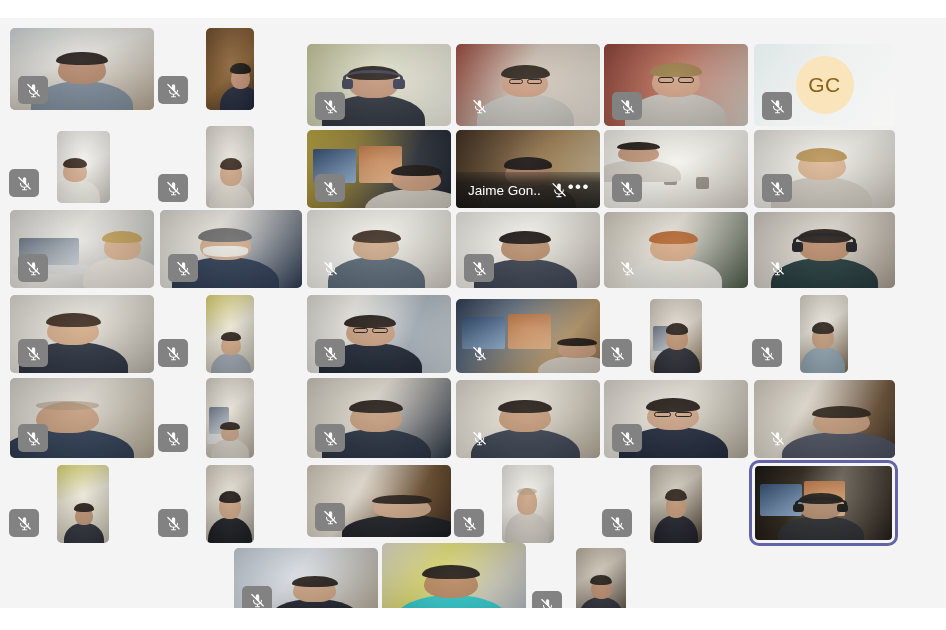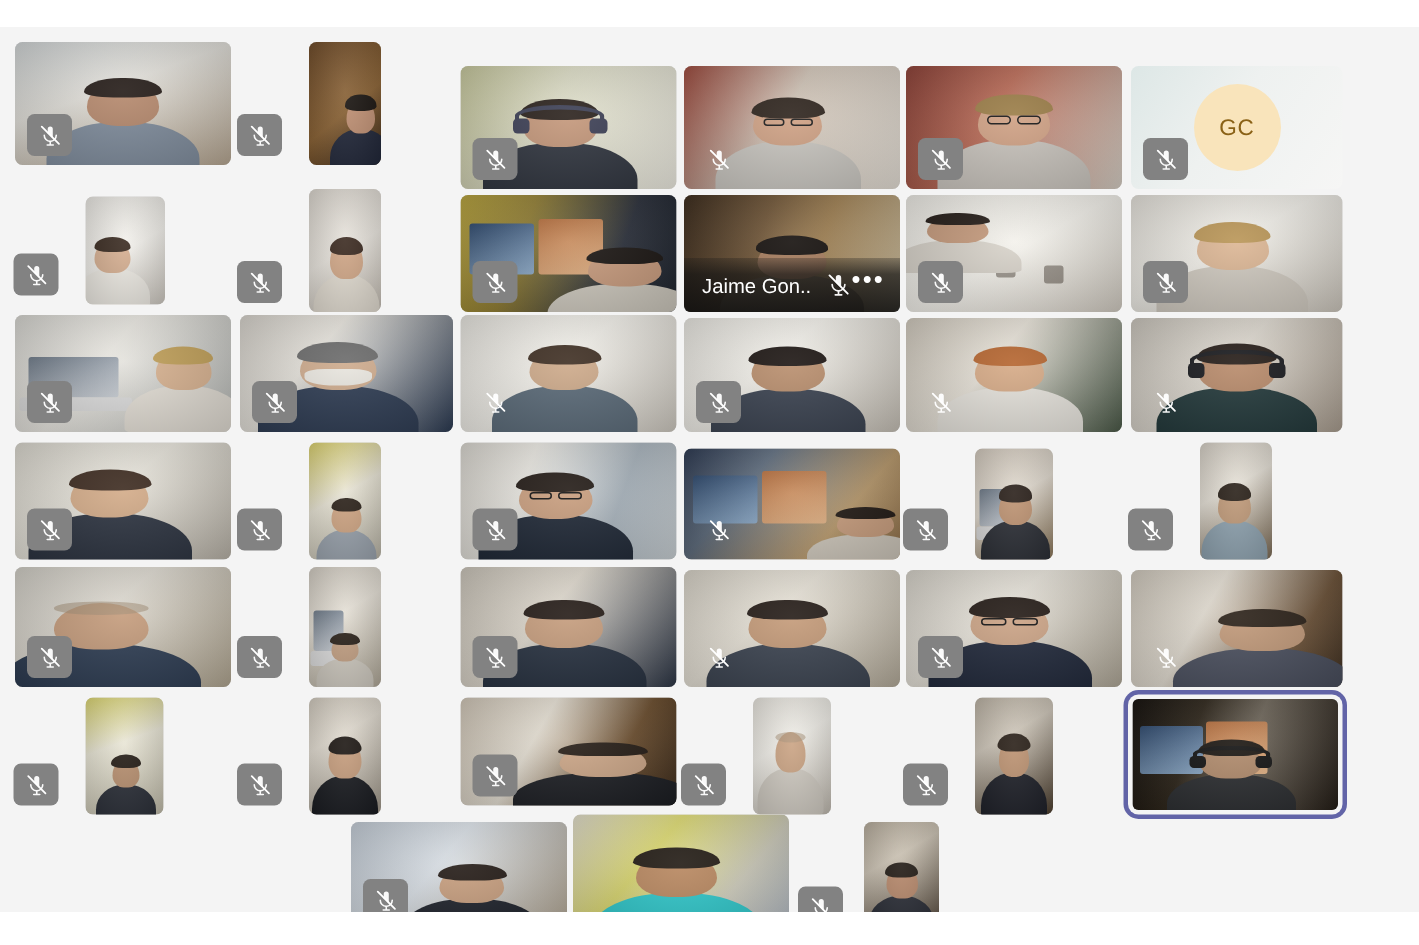--- a/index.html
+++ b/index.html
@@ -77,21 +77,21 @@
     display: flex;
     align-items: center;
     justify-content: center;
   }
   .avatar-circle {
     width: 58px;
     height: 58px;
     border-radius: 50%;
     background: #f9e4bb;
     color: #8a6116;
-    font-size: 15px;
+    font-size: 21px;
     letter-spacing: .5px;
     display: flex;
     align-items: center;
     justify-content: center;
   }
 
   
   .mic-badge {
     position: absolute;
     width: 30px;

